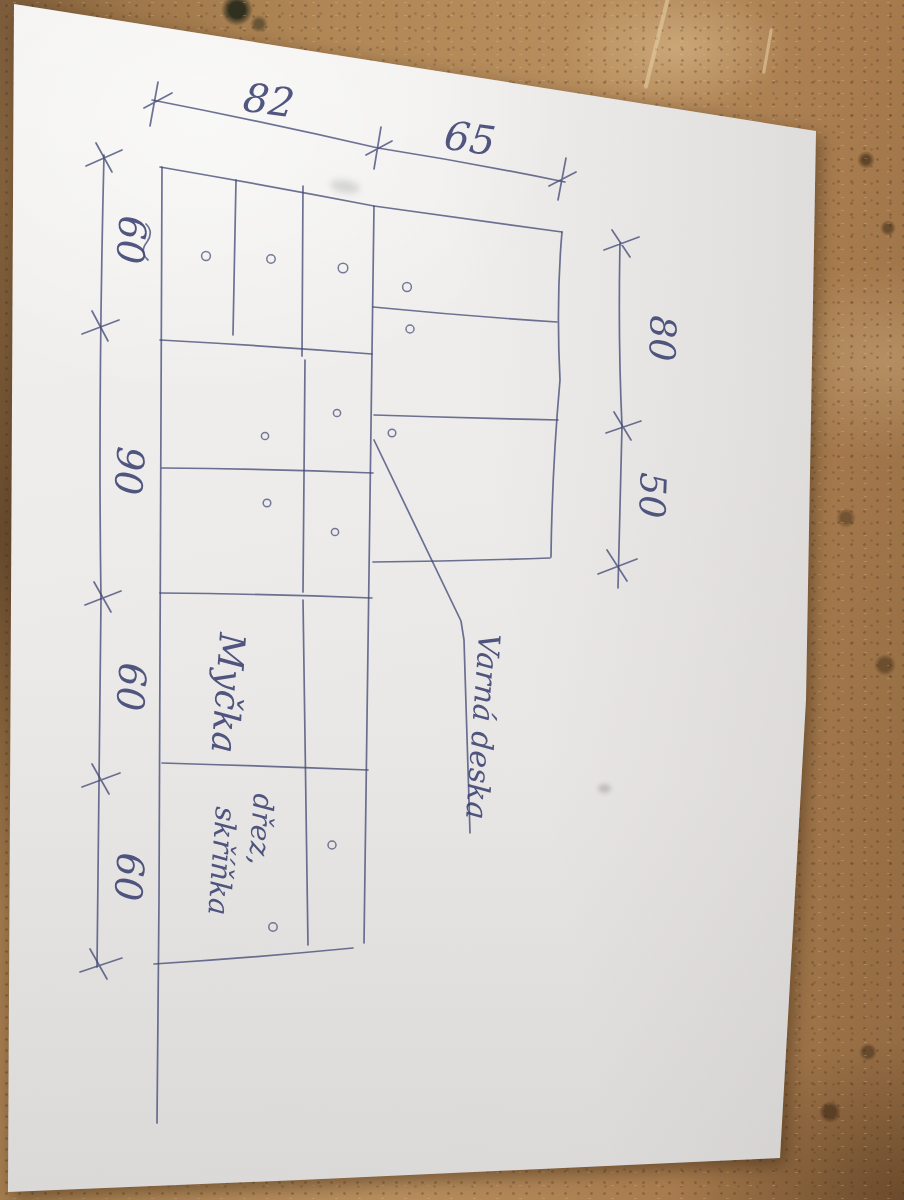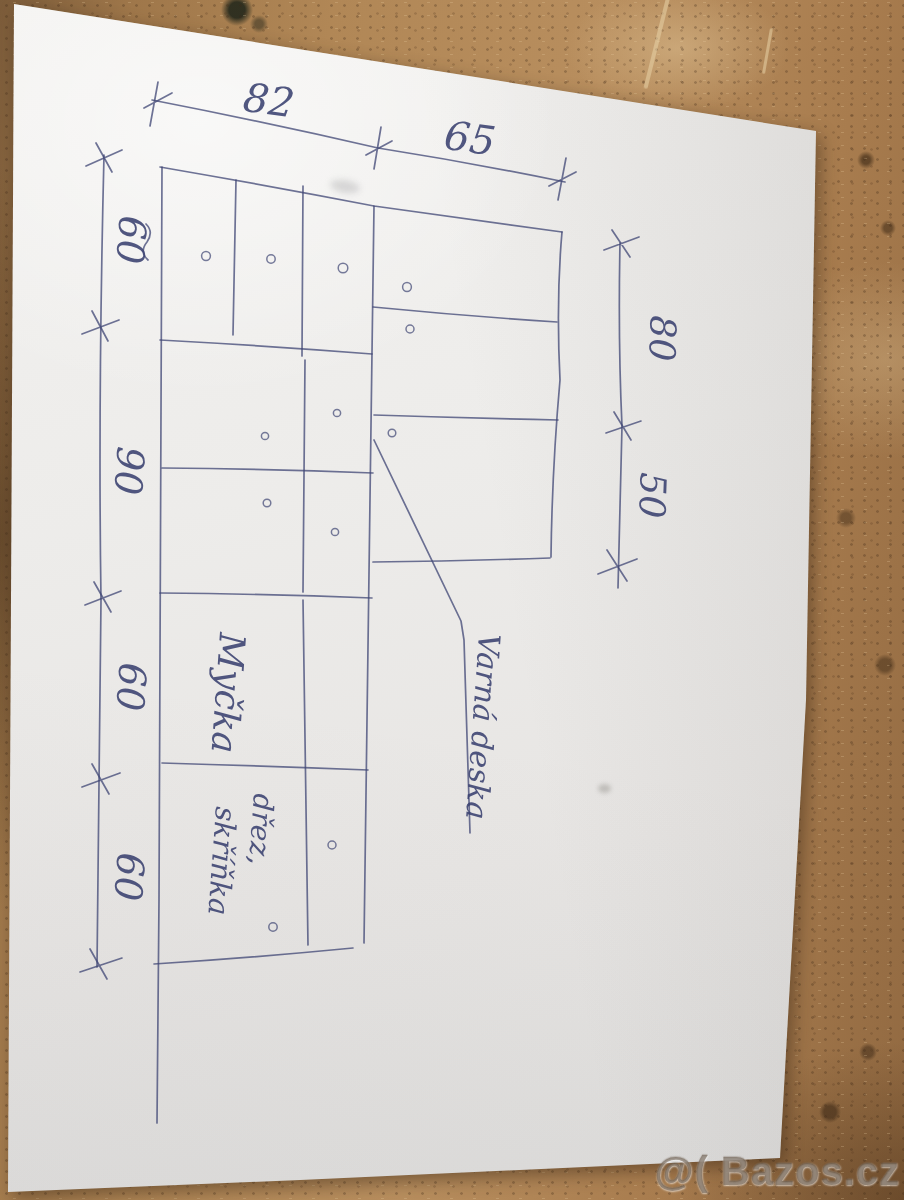--- a/index.html
+++ b/index.html
@@ -153,14 +153,13 @@
     </g>
 
     <g>
       <text class="pen-text" x="220" y="632" font-size="36" transform="rotate(94 220 632)">Myčka</text>
       <text class="pen-text" x="254" y="793" font-size="28" transform="rotate(94 254 793)">dřez,</text>
       <text class="pen-text" x="216" y="806" font-size="29" transform="rotate(94 216 806)">skříňka</text>
       <text class="pen-text" x="479" y="633" font-size="30" transform="rotate(94 479 633)">Varná deska</text>
     </g>
   </svg>
 
-  <div class="watermark">@( Bazos.cz</div>
 </div>
 
 </body></html>

